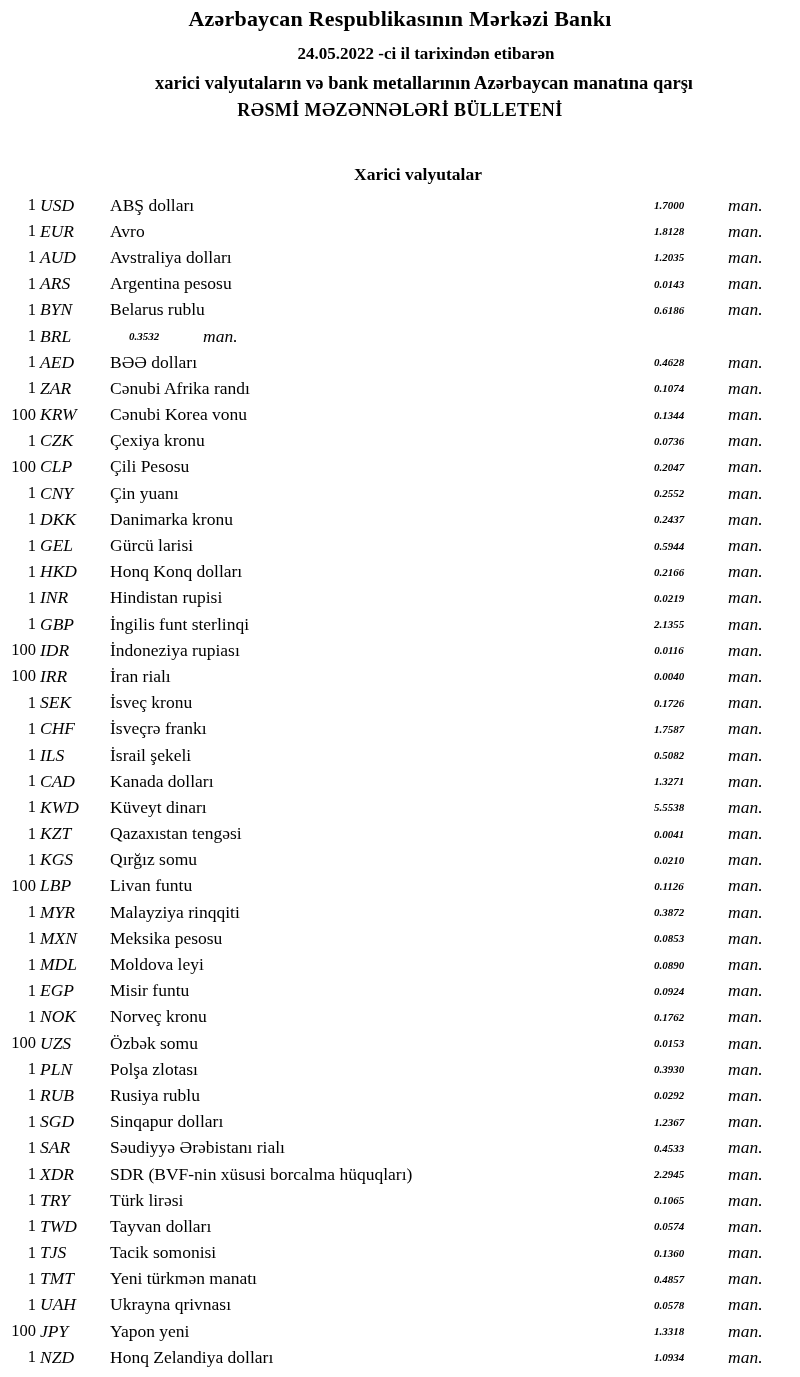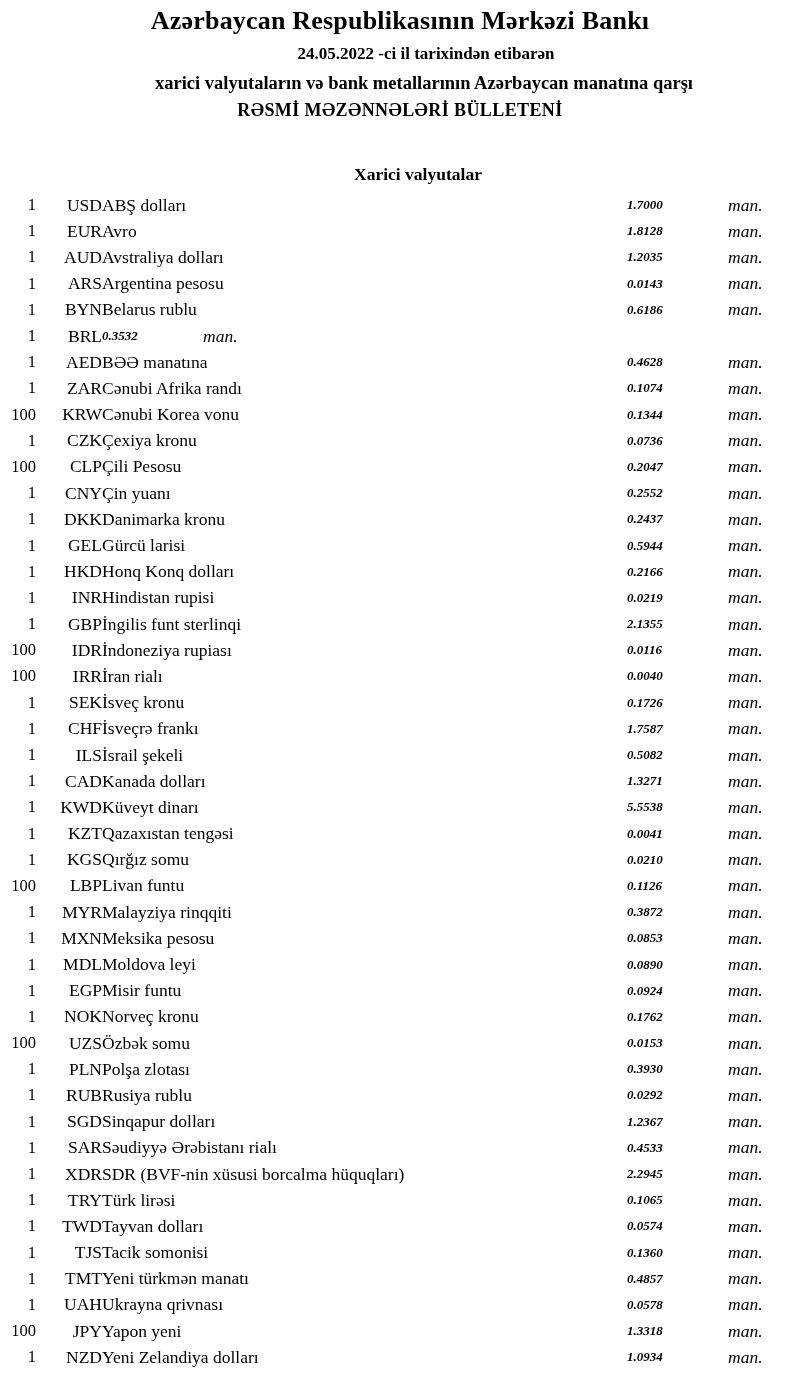--- a/index.html
+++ b/index.html
@@ -7,21 +7,21 @@
     width: 800px; height: 1377px;
     background: #ffffff;
     color: #000000;
     font-family: "Liberation Serif", "DejaVu Serif", serif;
     overflow: hidden;
   }
   .doc { position: relative; width: 800px; height: 1377px; background: #ffffff; }
 
   .doc-title {
     position: absolute; top: 6px; left: 0; width: 100%;
-    text-align: center; font-size: 26px; font-weight: 700;
+    text-align: center; font-size: 22px; font-weight: 700;
     letter-spacing: 0.2px;
   }
   .doc-date {
     position: absolute; top: 44px; left: 0; width: 100%;
     text-align: center; font-size: 17px; font-weight: 700;
     padding-left: 52px; box-sizing: border-box;
   }
   .doc-subject {
     position: absolute; top: 73px; left: 0; width: 100%;
     text-align: center; font-size: 18.5px; font-weight: 700; padding-left: 24px;
@@ -38,24 +38,24 @@
   }
 
   .rates { position: absolute; top: 192px; left: 0; right: 0; }
   .row {
     display: flex; align-items: center;
     height: 26.2px;
     padding-right: 30px; box-sizing: border-box;
     font-size: 17.5px;
   }
   .qty  { width: 36px; text-align: right; font-size: 16.5px; flex: none; }
-  .code { width: 62px; margin-left: 4px; text-align: right; flex: none; }
-  .name { flex: 1 1 auto; margin-left: 0; white-space: nowrap; overflow: hidden; }
-  .rate { width: 84px; text-align: left; font-weight: 700; font-style: italic;
-          font-size: 13px; flex: none; }
+  .code { width: 62px; margin-left: 4px; text-align: left; flex: none; font-style: italic; }
+  .name { flex: 1 1 auto; margin-left: 8px; white-space: nowrap; overflow: hidden; }
+  .rate { width: 84px; text-align: center; font-weight: 700; font-style: italic;
+          font-size: 11px; flex: none; }
   .unit { width: 42px; margin-left: 17px; text-align: left; flex: none; font-style: italic; }
 </style>
 </head>
 <body>
 
 <div class="doc">
   <div class="doc-title">Azərbaycan Respublikasının Mərkəzi Bankı</div>
   <div class="doc-date">24.05.2022 -ci il tarixindən etibarən</div>
   <div class="doc-subject">xarici valyutaların və bank metallarının Azərbaycan manatına qarşı</div>
   <div class="doc-bulletin">RƏSMİ MƏZƏNNƏLƏRİ BÜLLETENİ</div>
@@ -105,21 +105,21 @@
   <div class="row">
     <span class="qty">1</span>
     <span class="code">BRL</span>
     <span class="rate">0.3532</span>
     <span class="unit">man.</span>
   </div>
 
   <div class="row">
     <span class="qty">1</span>
     <span class="code">AED</span>
-    <span class="name">BƏƏ manatına</span>
+    <span class="name">BƏƏ dolları</span>
     <span class="rate">0.4628</span>
     <span class="unit">man.</span>
   </div>
 
   <div class="row">
     <span class="qty">1</span>
     <span class="code">ZAR</span>
     <span class="name">Cənubi Afrika randı</span>
     <span class="rate">0.1074</span>
     <span class="unit">man.</span>
@@ -409,18 +409,18 @@
     <span class="qty">100</span>
     <span class="code">JPY</span>
     <span class="name">Yapon yeni</span>
     <span class="rate">1.3318</span>
     <span class="unit">man.</span>
   </div>
 
   <div class="row">
     <span class="qty">1</span>
     <span class="code">NZD</span>
-    <span class="name">Yeni Zelandiya dolları</span>
+    <span class="name">Honq Zelandiya dolları</span>
     <span class="rate">1.0934</span>
     <span class="unit">man.</span>
   </div>
 </div>
 </div>
 
 </body></html>

